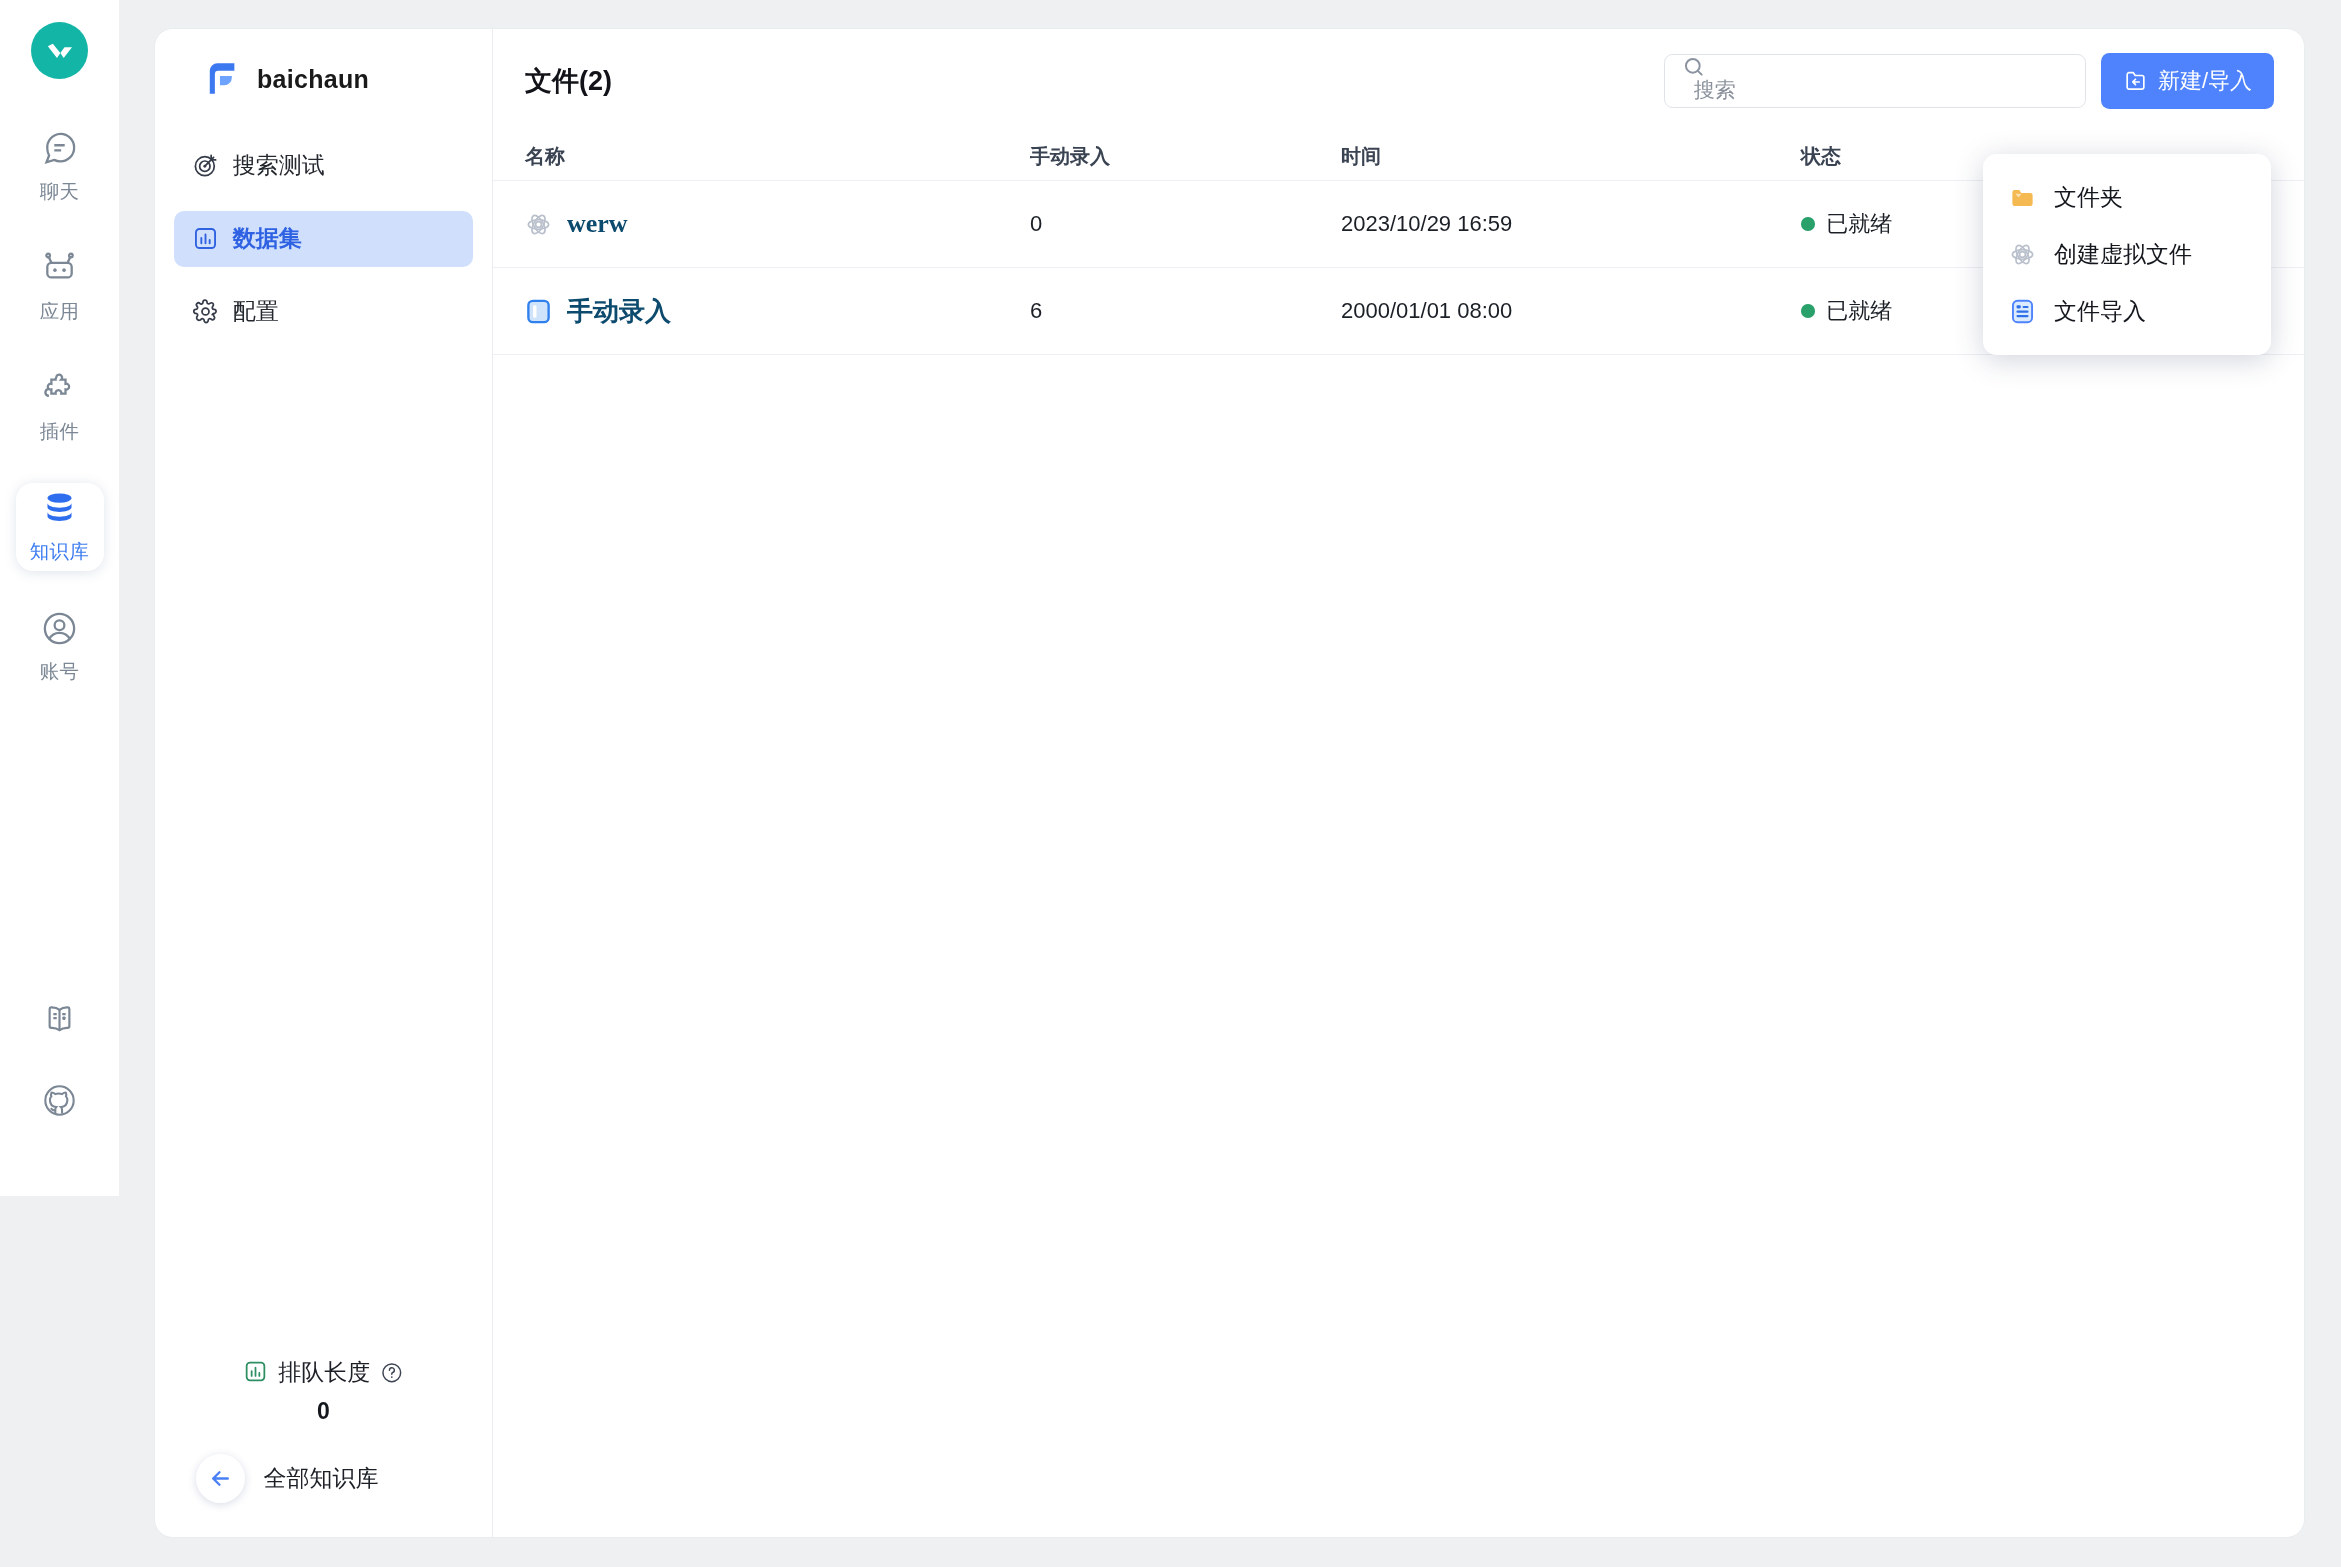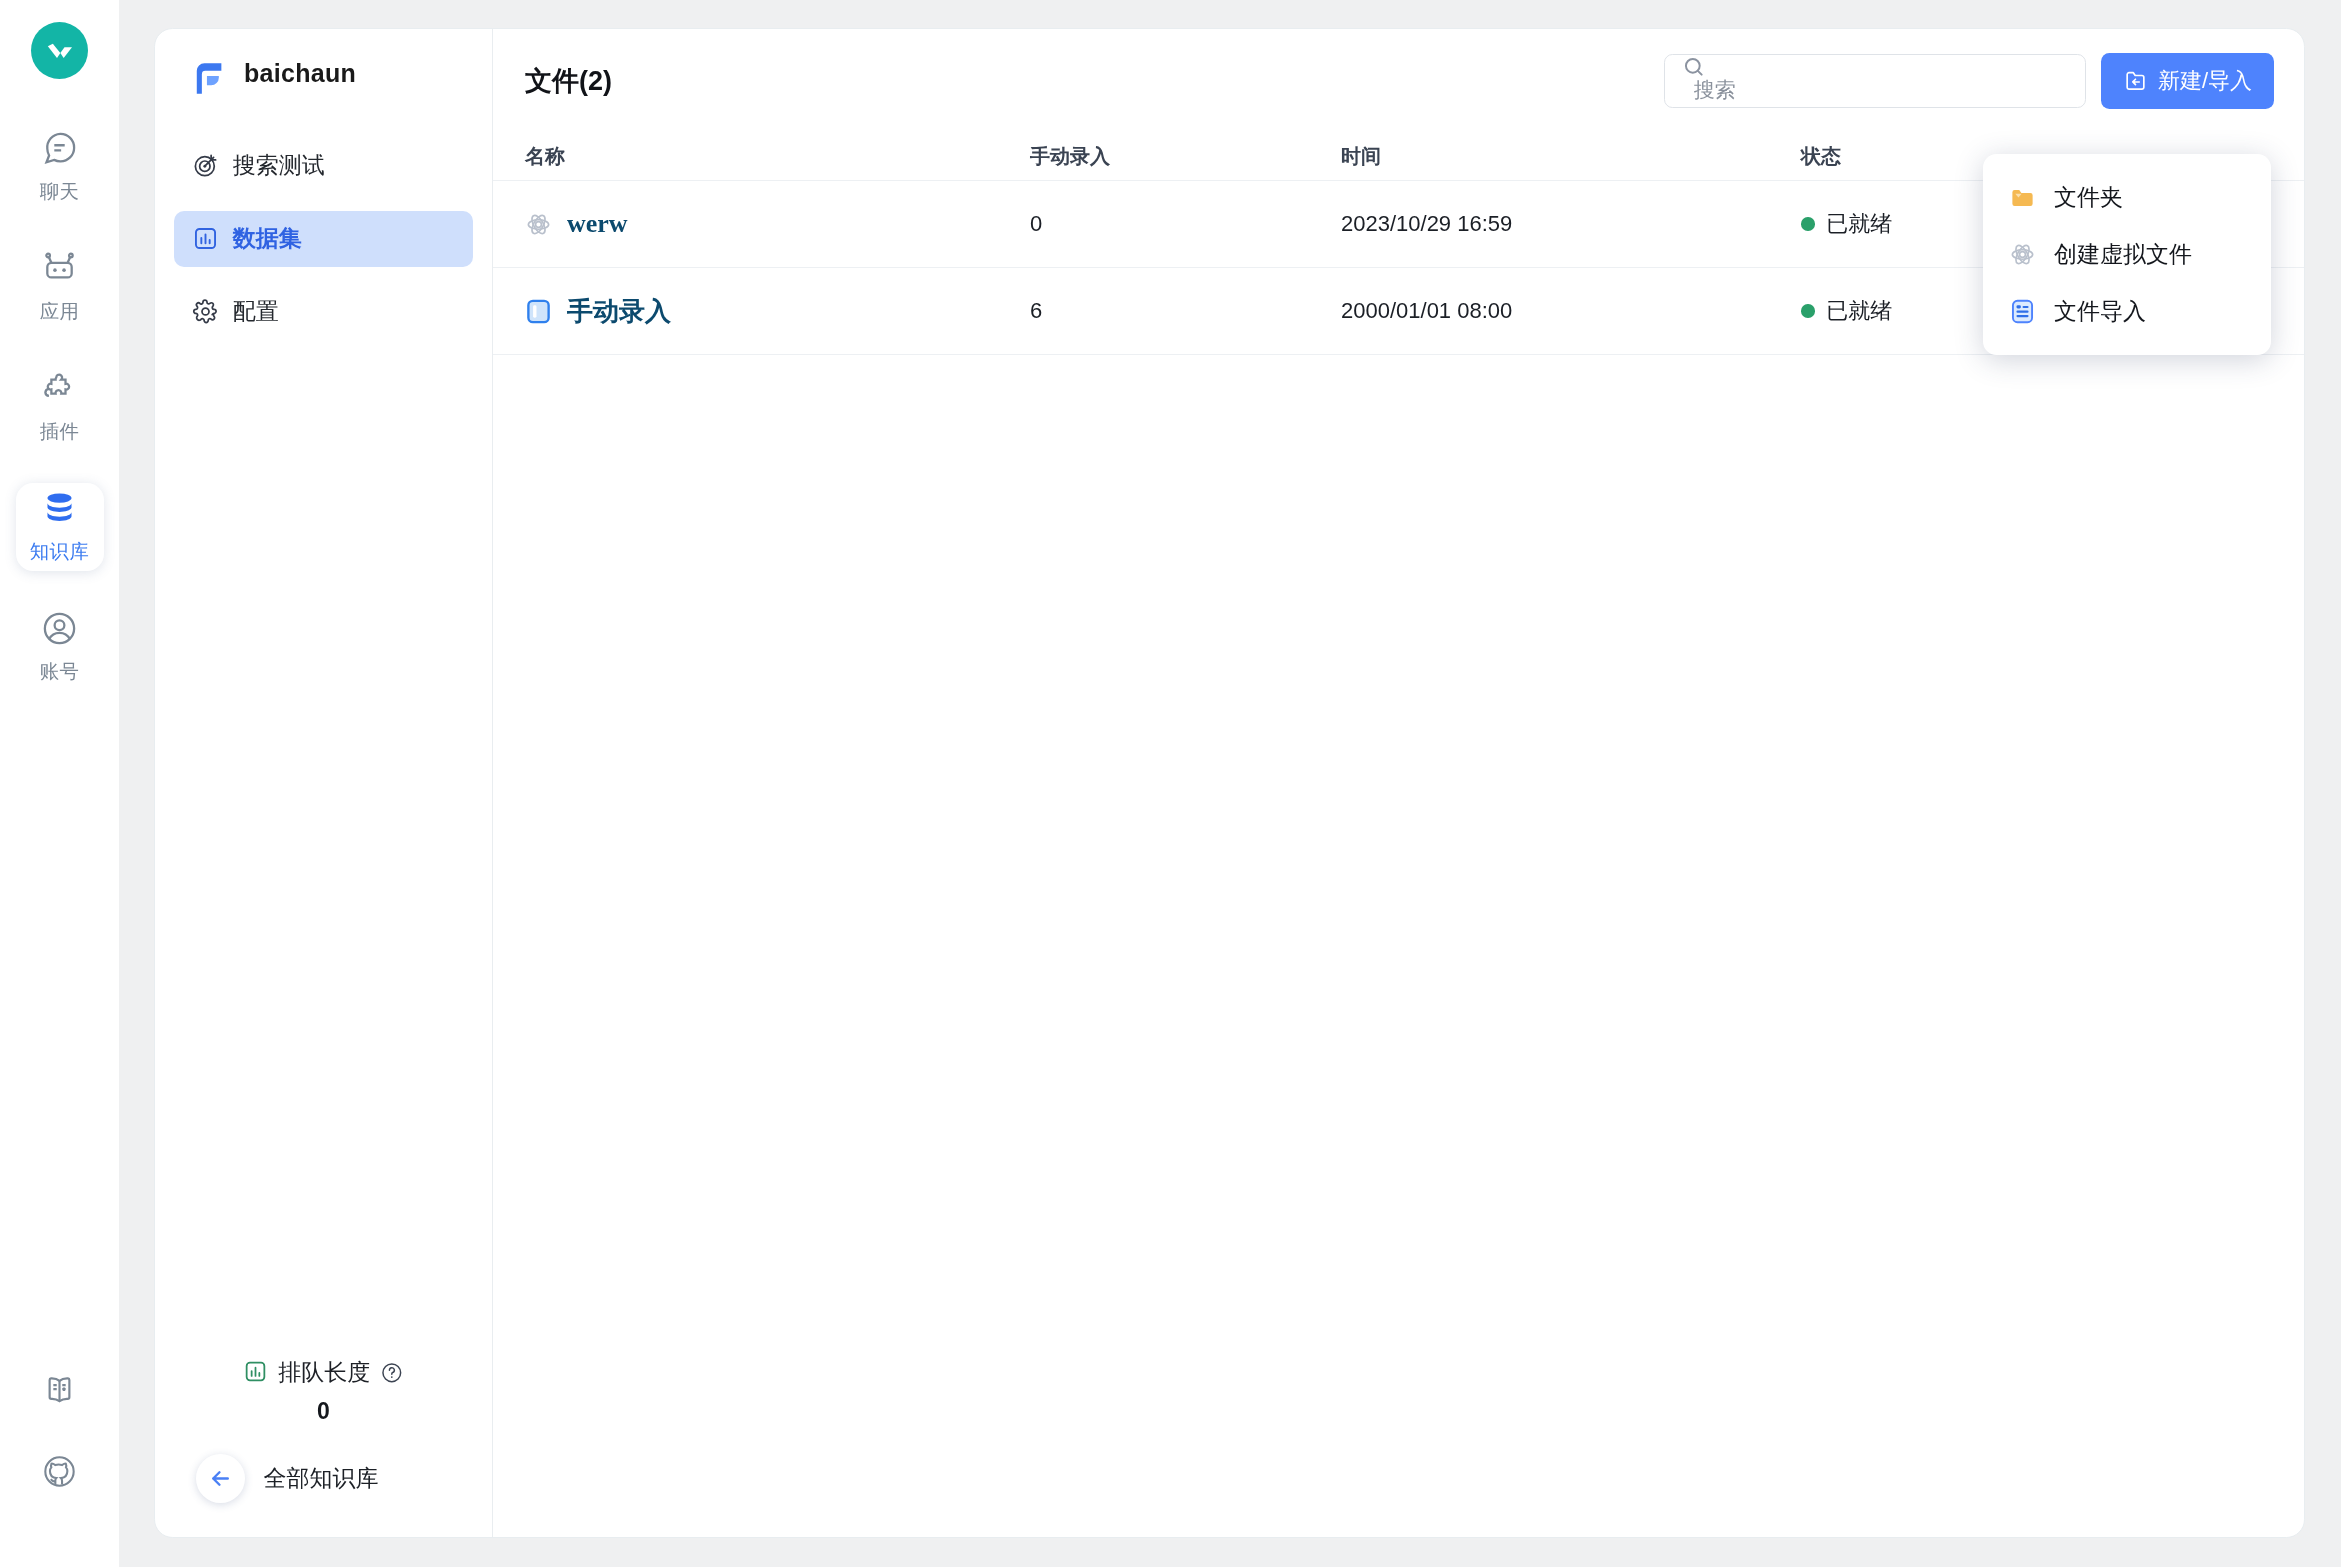--- a/index.html
+++ b/index.html
@@ -7,21 +7,21 @@
   html, body {
     width: 2342px; height: 1567px;
     background: #eff0f1;
     font-family: "Liberation Sans", "DejaVu Sans", sans-serif;
     overflow: hidden;
   }
   .app { position: relative; width: 2342px; height: 1567px; display: flex; }
 
   
   .rail {
-    width: 119px; height: 1567px;
+    width: 119px; height: 1196px;
     background: #ffffff;
     display: flex; flex-direction: column; align-items: center;
     flex: 0 0 119px;
     position: relative;
   }
   .rail-logo {
     width: 57px; height: 57px; border-radius: 50%;
     background: #13b5a6;
     margin-top: 22px;
     display: flex; align-items: center; justify-content: center;
@@ -55,21 +55,21 @@
     overflow: hidden;
   }
 
   
   .sidebar {
     width: 338px; flex: 0 0 338px; height: 100%;
     border-right: 0.8px solid #e9edf0;
     position: relative;
     display: flex; flex-direction: column;
   }
-  .sb-brand { display: flex; padding: 29.5px 0 0 35px; }
+  .sb-brand { display: flex; align-items: center; padding: 29.5px 0 0 35px; margin-left: 13px; }
   .sb-brand-name { font-size: 25px; font-weight: bold; color: #1a1a1a; margin-left: 15px; letter-spacing: 0.3px; }
   .sb-menu { margin-top: 37px; padding: 0 18.6px; }
   .sb-item {
     display: flex; align-items: center;
     height: 56px; border-radius: 10px;
     padding-left: 18.6px; margin-bottom: 17px;
     cursor: pointer;
   }
   .sb-item .sb-icon { color: #353b48; display: flex; align-items: center; }
   .sb-item .sb-label { font-size: 23px; color: #24282e; margin-left: 13.5px; }

